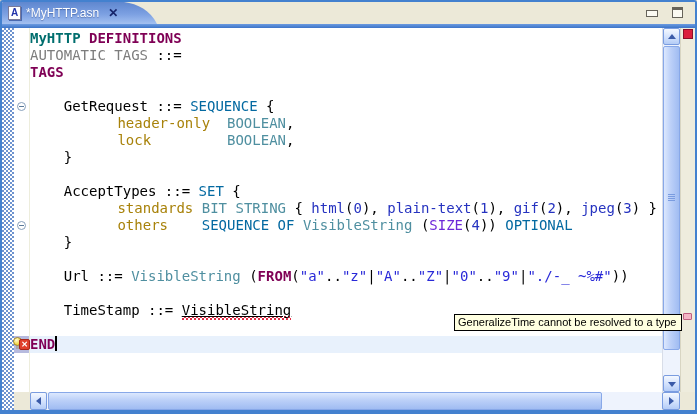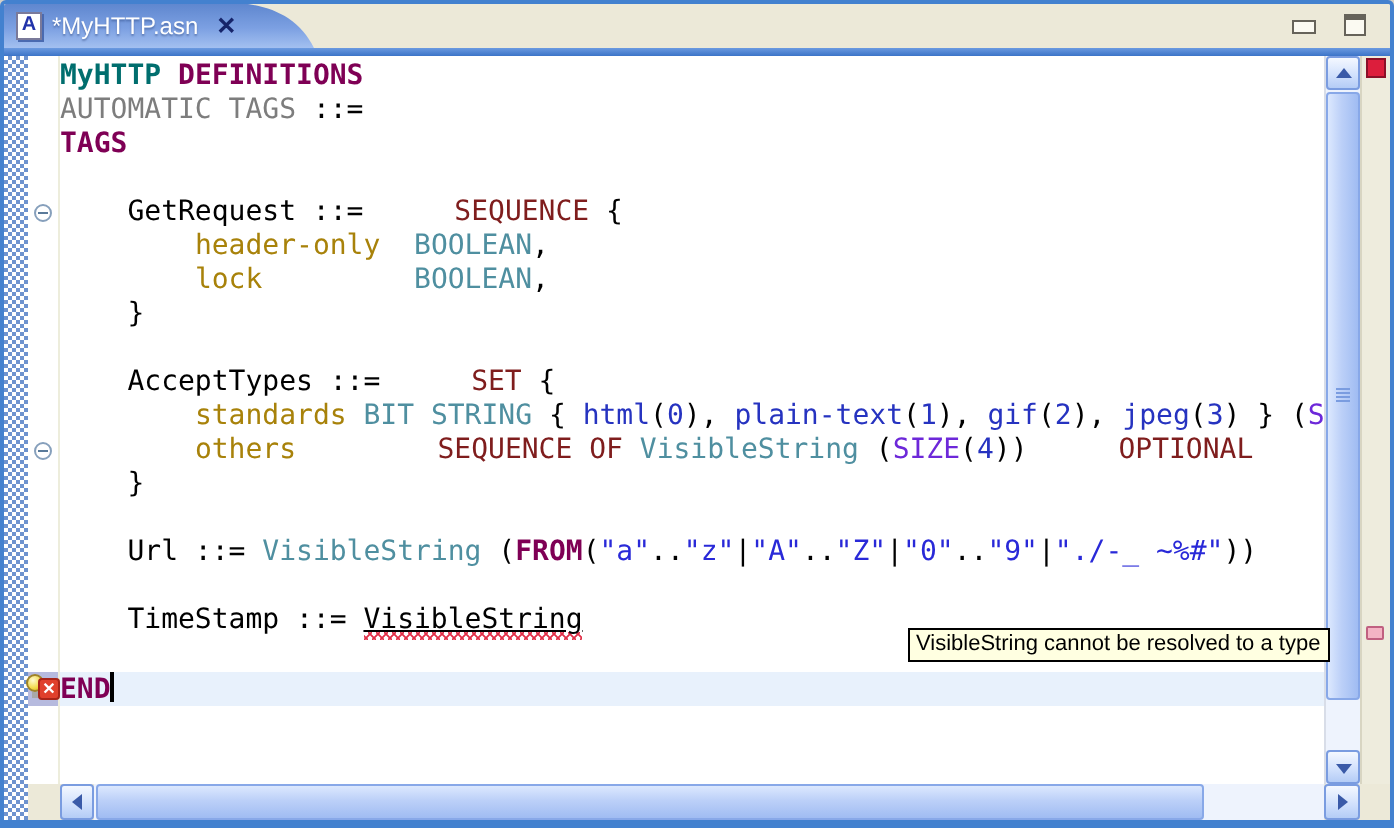--- a/index.html
+++ b/index.html
@@ -43,22 +43,22 @@
     background:#e0402c;border:1px solid #a82418;color:#fff;font:bold 8px/9px "Liberation Sans",sans-serif;text-align:center;}
   
   .code-area{flex:1;background:#ffffff;overflow:hidden;padding-top:2px;min-width:0;position:relative;}
   .code-line{height:17px;white-space:pre;font-family:"DejaVu Sans Mono","Liberation Mono",monospace;
     font-size:14px;line-height:17px;color:#000;}
   .code-line.hl{background:#e8f1fc;}
   .tk-p{color:#000000;}
   .tk-module{color:#006e6e;font-weight:bold;}
   .tk-kw{color:#7f0055;font-weight:bold;}
   .tk-gray{color:#7d7d7d;}
-  .tk-asn{color:#7f1d1d;margin-left:37px;}
-  .tk-fld{color:#a8820a;}
+  .tk-asn{color:#0369a1;}
+  .tk-fld{color:#a8820a;margin-left:20px;}
   .tk-typ{color:#4f8fa0;}
   .tk-str{color:#2929d8;}
   .tk-en{color:#2633c0;}
   .tk-siz{color:#6d28d9;}
   .tk-err{color:#000;text-decoration:underline;padding-bottom:2px;
     background-image:
       linear-gradient(135deg,transparent 40%,#e03048 45%,#e03048 55%,transparent 60%),
       linear-gradient(45deg,transparent 40%,#e03048 45%,#e03048 55%,transparent 60%);
     background-size:4px 4px;background-position:0 100%,2px 100%;background-repeat:repeat-x;}
   .caret{display:inline-block;width:2px;height:15px;background:#000;vertical-align:-2px;}
@@ -211,14 +211,14 @@
           <div class="hthumb"></div>
         </div>
         <div class="hbtn rt">
             <span class="arr right"></span>
           </div>
         <div class="h-corner-r"></div>
       </div>
     </div>
   </div>
 
-  <div class="tooltip">VisibleString cannot be resolved to a type</div>
+  <div class="tooltip">GeneralizeTime cannot be resolved to a type</div>
 </div>
 
 </body></html>

